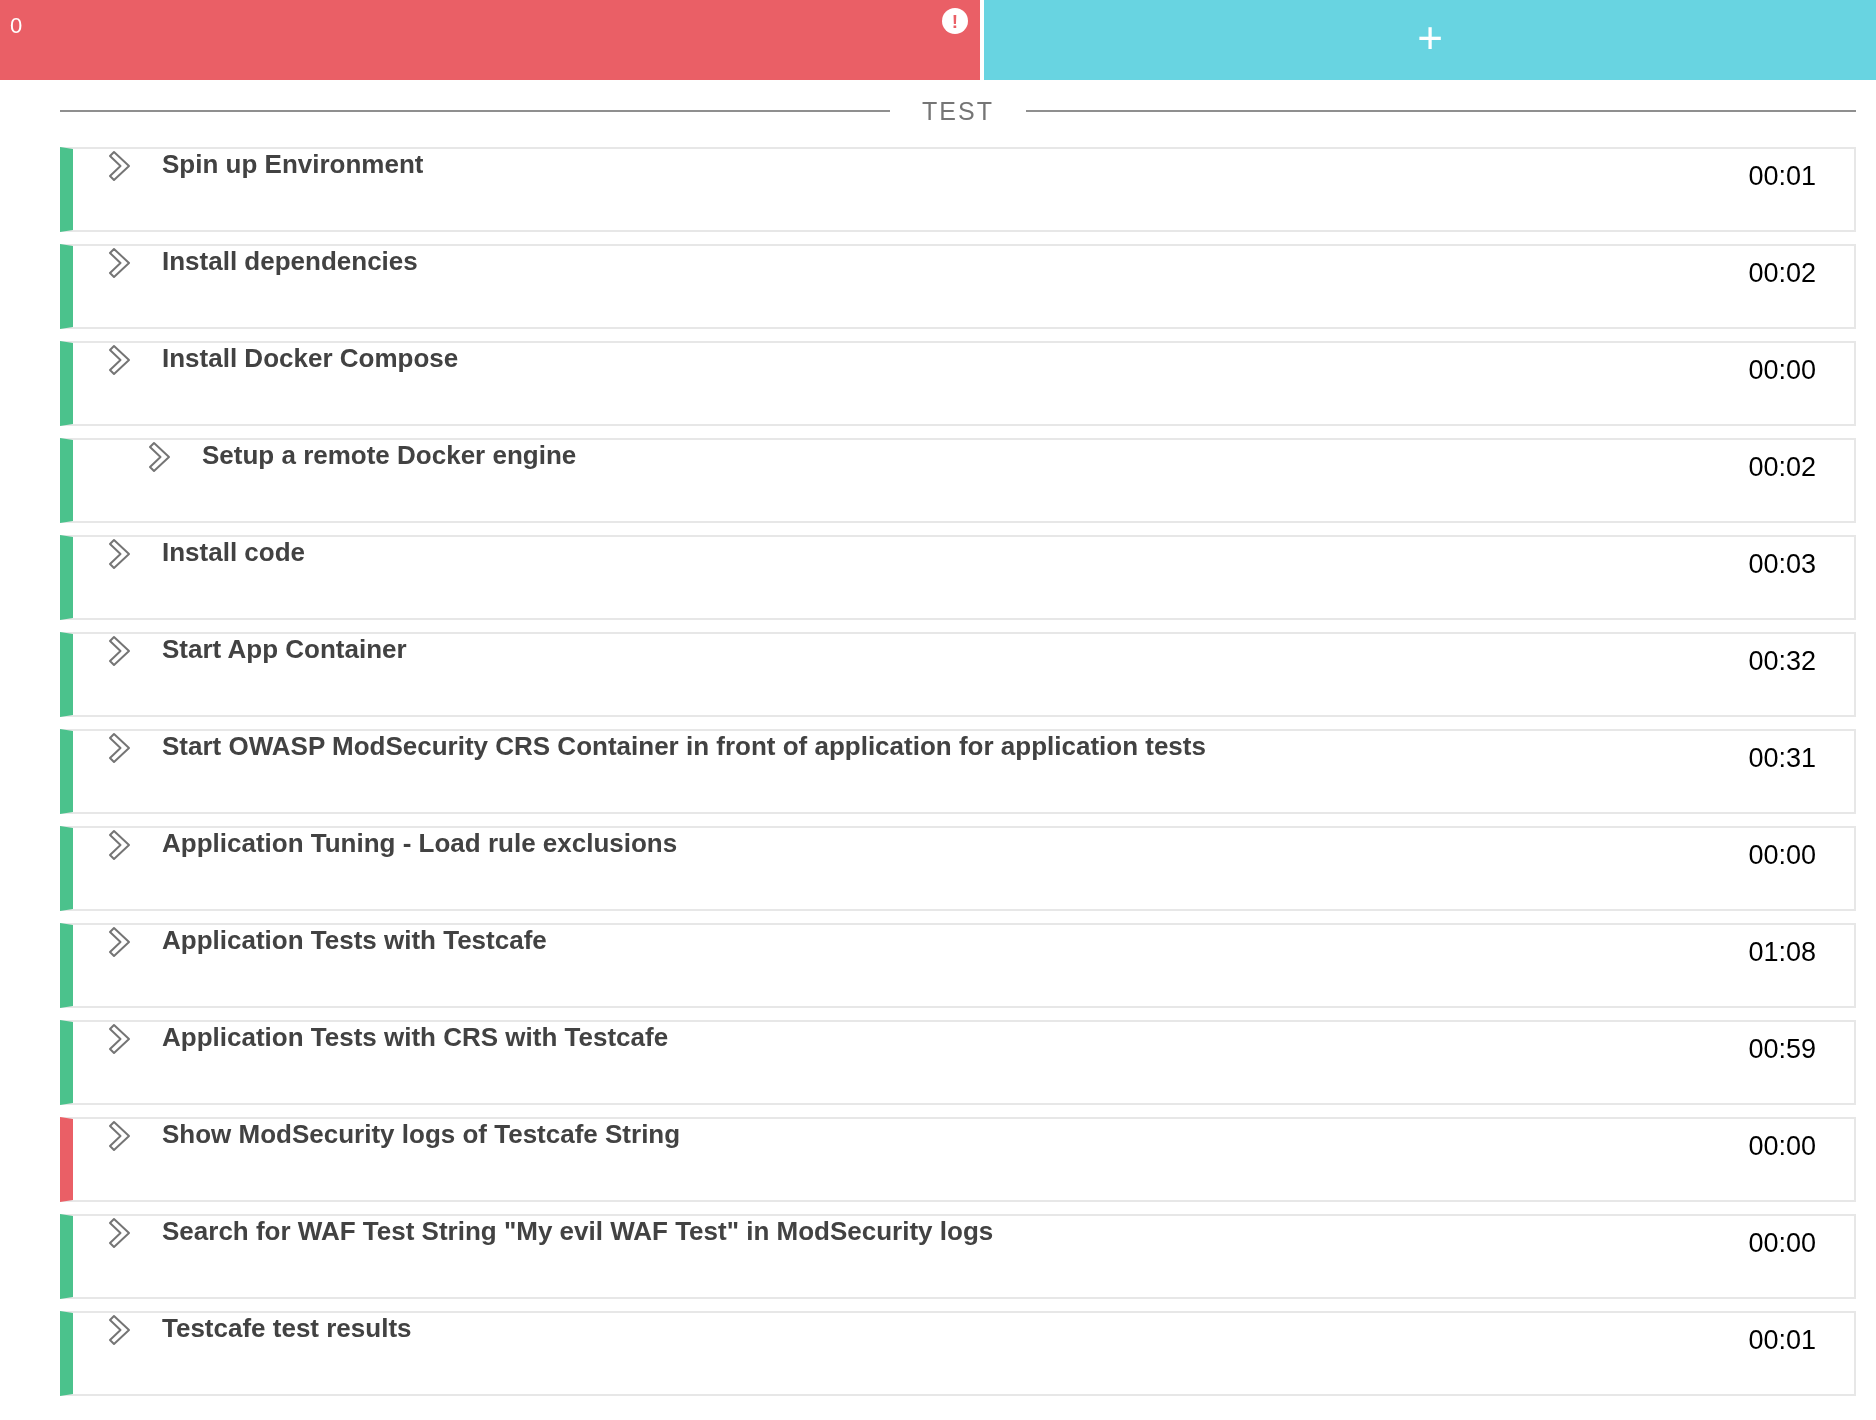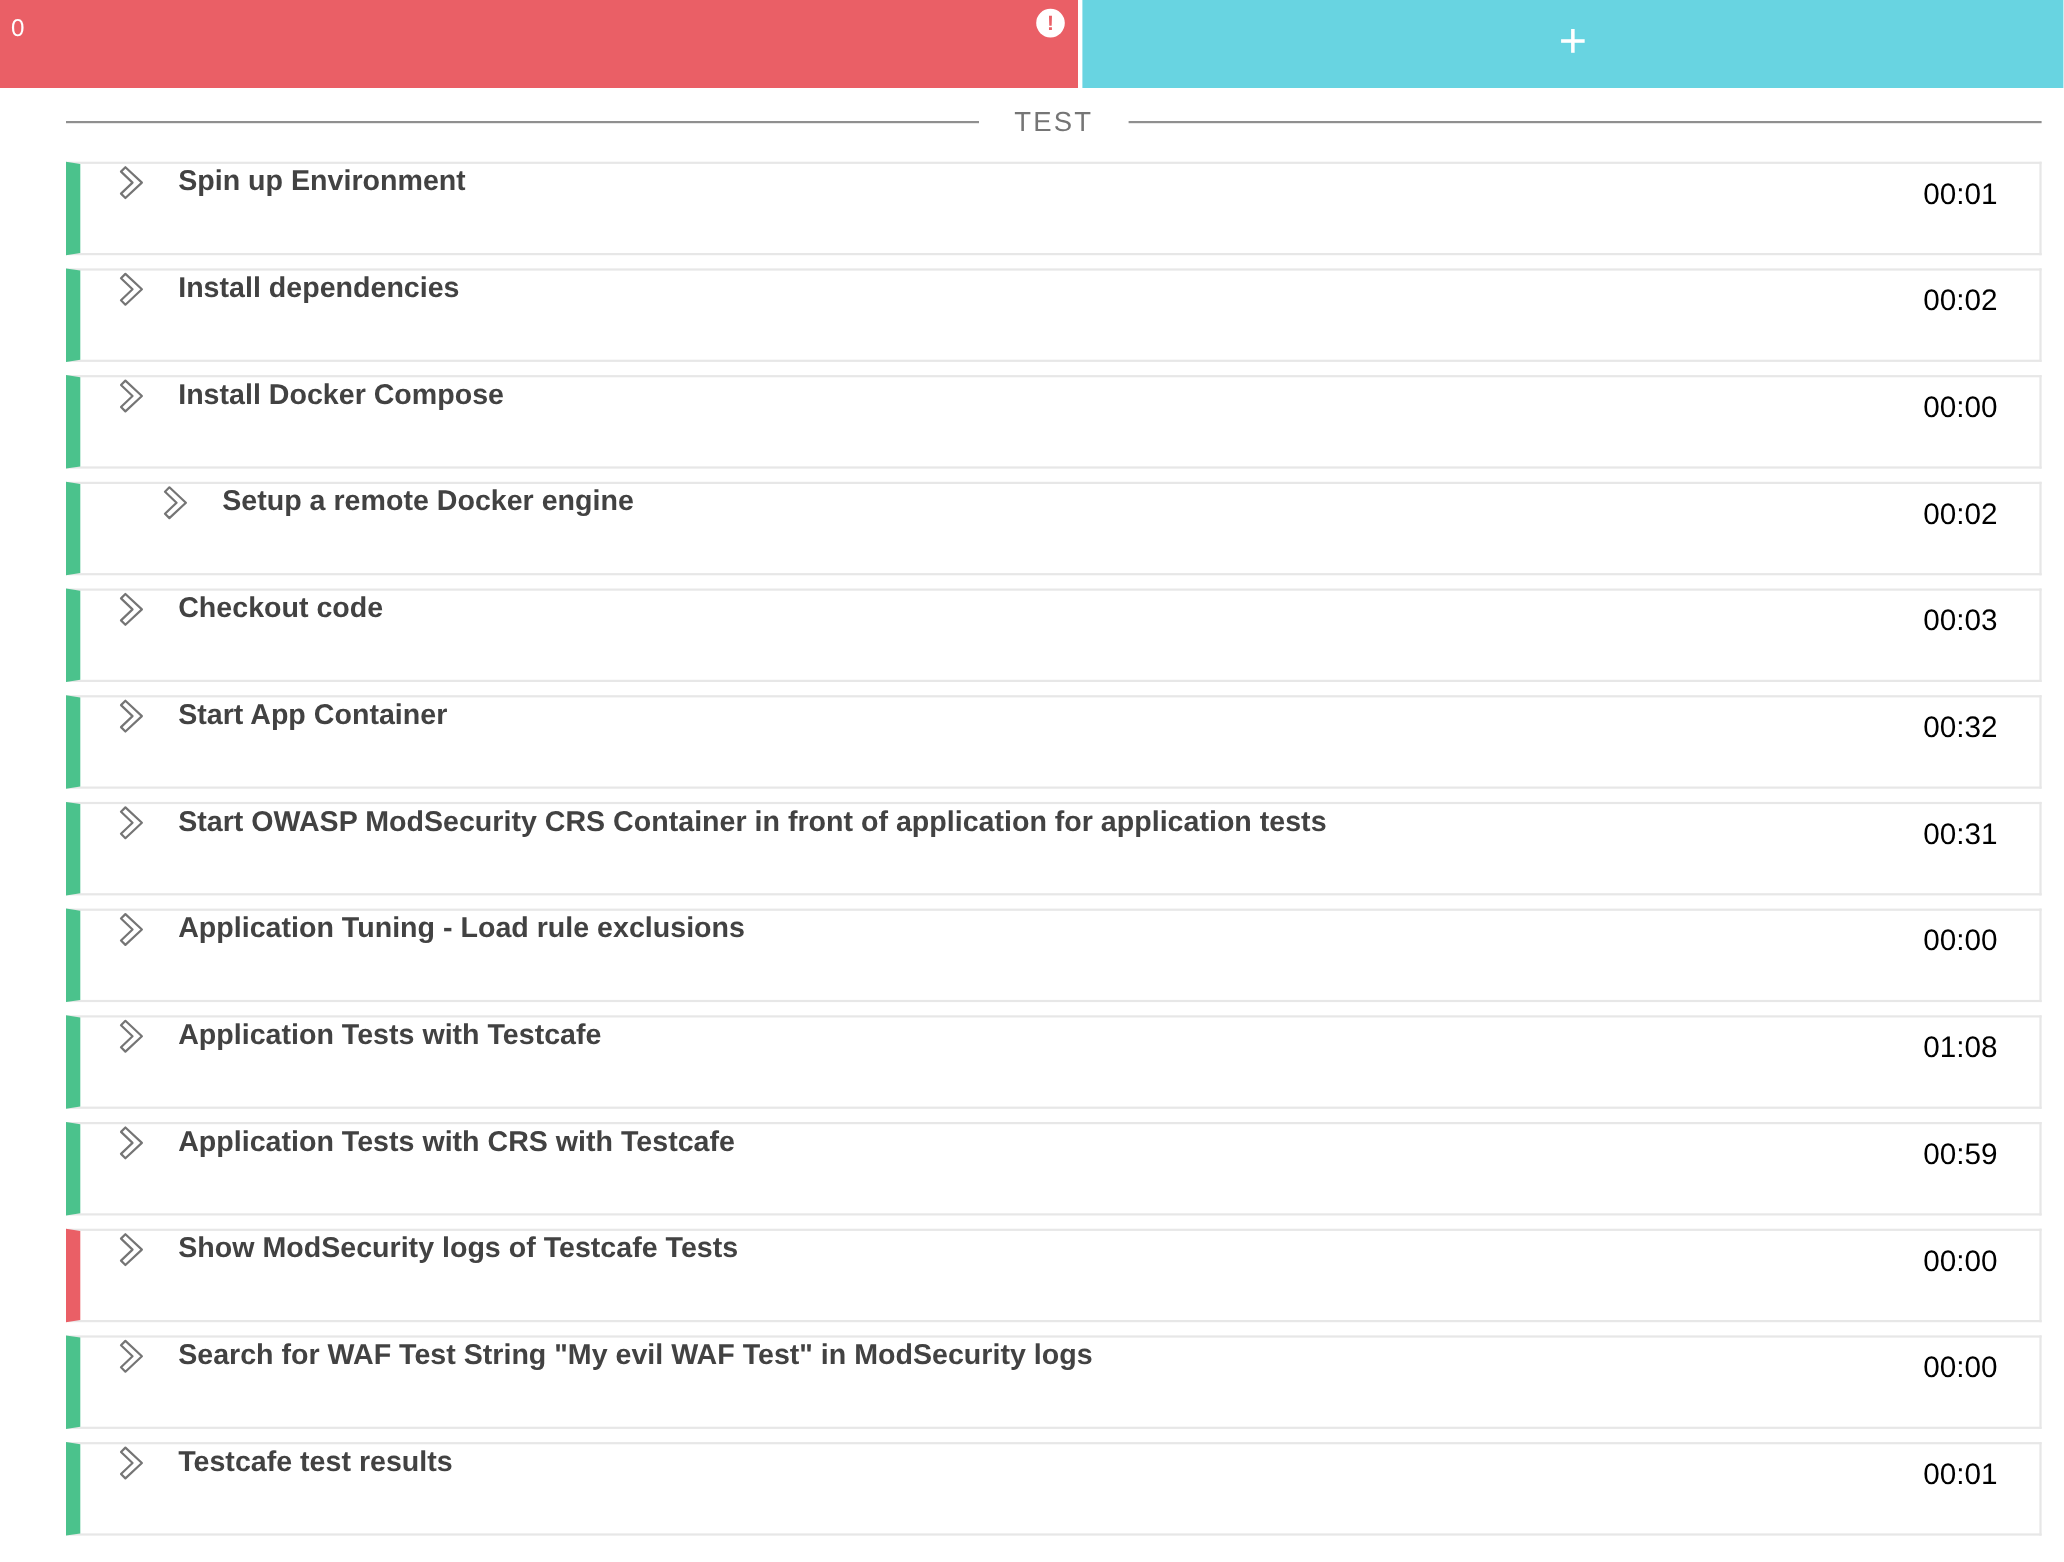--- a/index.html
+++ b/index.html
@@ -136,21 +136,21 @@
     <svg class="chevron" viewBox="0 0 26 34">
       <path d="M7 3 L22 17 L7 31 L3 27 L13.5 17 L3 7 Z" fill="#ffffff" stroke="#757575" stroke-width="2" stroke-linejoin="round"></path>
     </svg>
     <span class="step-title">Setup a remote Docker engine</span>
     <span class="step-duration">00:02</span>
   </div>
       <div class="step-card" style="border-left-color: rgb(75, 194, 140);">
     <svg class="chevron" viewBox="0 0 26 34">
       <path d="M7 3 L22 17 L7 31 L3 27 L13.5 17 L3 7 Z" fill="#ffffff" stroke="#757575" stroke-width="2" stroke-linejoin="round"></path>
     </svg>
-    <span class="step-title">Checkout code</span>
+    <span class="step-title">Install code</span>
     <span class="step-duration">00:03</span>
   </div>
       <div class="step-card" style="border-left-color: rgb(75, 194, 140);">
     <svg class="chevron" viewBox="0 0 26 34">
       <path d="M7 3 L22 17 L7 31 L3 27 L13.5 17 L3 7 Z" fill="#ffffff" stroke="#757575" stroke-width="2" stroke-linejoin="round"></path>
     </svg>
     <span class="step-title">Start App Container</span>
     <span class="step-duration">00:32</span>
   </div>
       <div class="step-card" style="border-left-color: rgb(75, 194, 140);">
@@ -178,21 +178,21 @@
     <svg class="chevron" viewBox="0 0 26 34">
       <path d="M7 3 L22 17 L7 31 L3 27 L13.5 17 L3 7 Z" fill="#ffffff" stroke="#757575" stroke-width="2" stroke-linejoin="round"></path>
     </svg>
     <span class="step-title">Application Tests with CRS with Testcafe</span>
     <span class="step-duration">00:59</span>
   </div>
       <div class="step-card" style="border-left-color: rgb(234, 95, 102);">
     <svg class="chevron" viewBox="0 0 26 34">
       <path d="M7 3 L22 17 L7 31 L3 27 L13.5 17 L3 7 Z" fill="#ffffff" stroke="#757575" stroke-width="2" stroke-linejoin="round"></path>
     </svg>
-    <span class="step-title">Show ModSecurity logs of Testcafe Tests</span>
+    <span class="step-title">Show ModSecurity logs of Testcafe String</span>
     <span class="step-duration">00:00</span>
   </div>
       <div class="step-card" style="border-left-color: rgb(75, 194, 140);">
     <svg class="chevron" viewBox="0 0 26 34">
       <path d="M7 3 L22 17 L7 31 L3 27 L13.5 17 L3 7 Z" fill="#ffffff" stroke="#757575" stroke-width="2" stroke-linejoin="round"></path>
     </svg>
     <span class="step-title">Search for WAF Test String "My evil WAF Test" in ModSecurity logs</span>
     <span class="step-duration">00:00</span>
   </div>
       <div class="step-card" style="border-left-color: rgb(75, 194, 140);">

